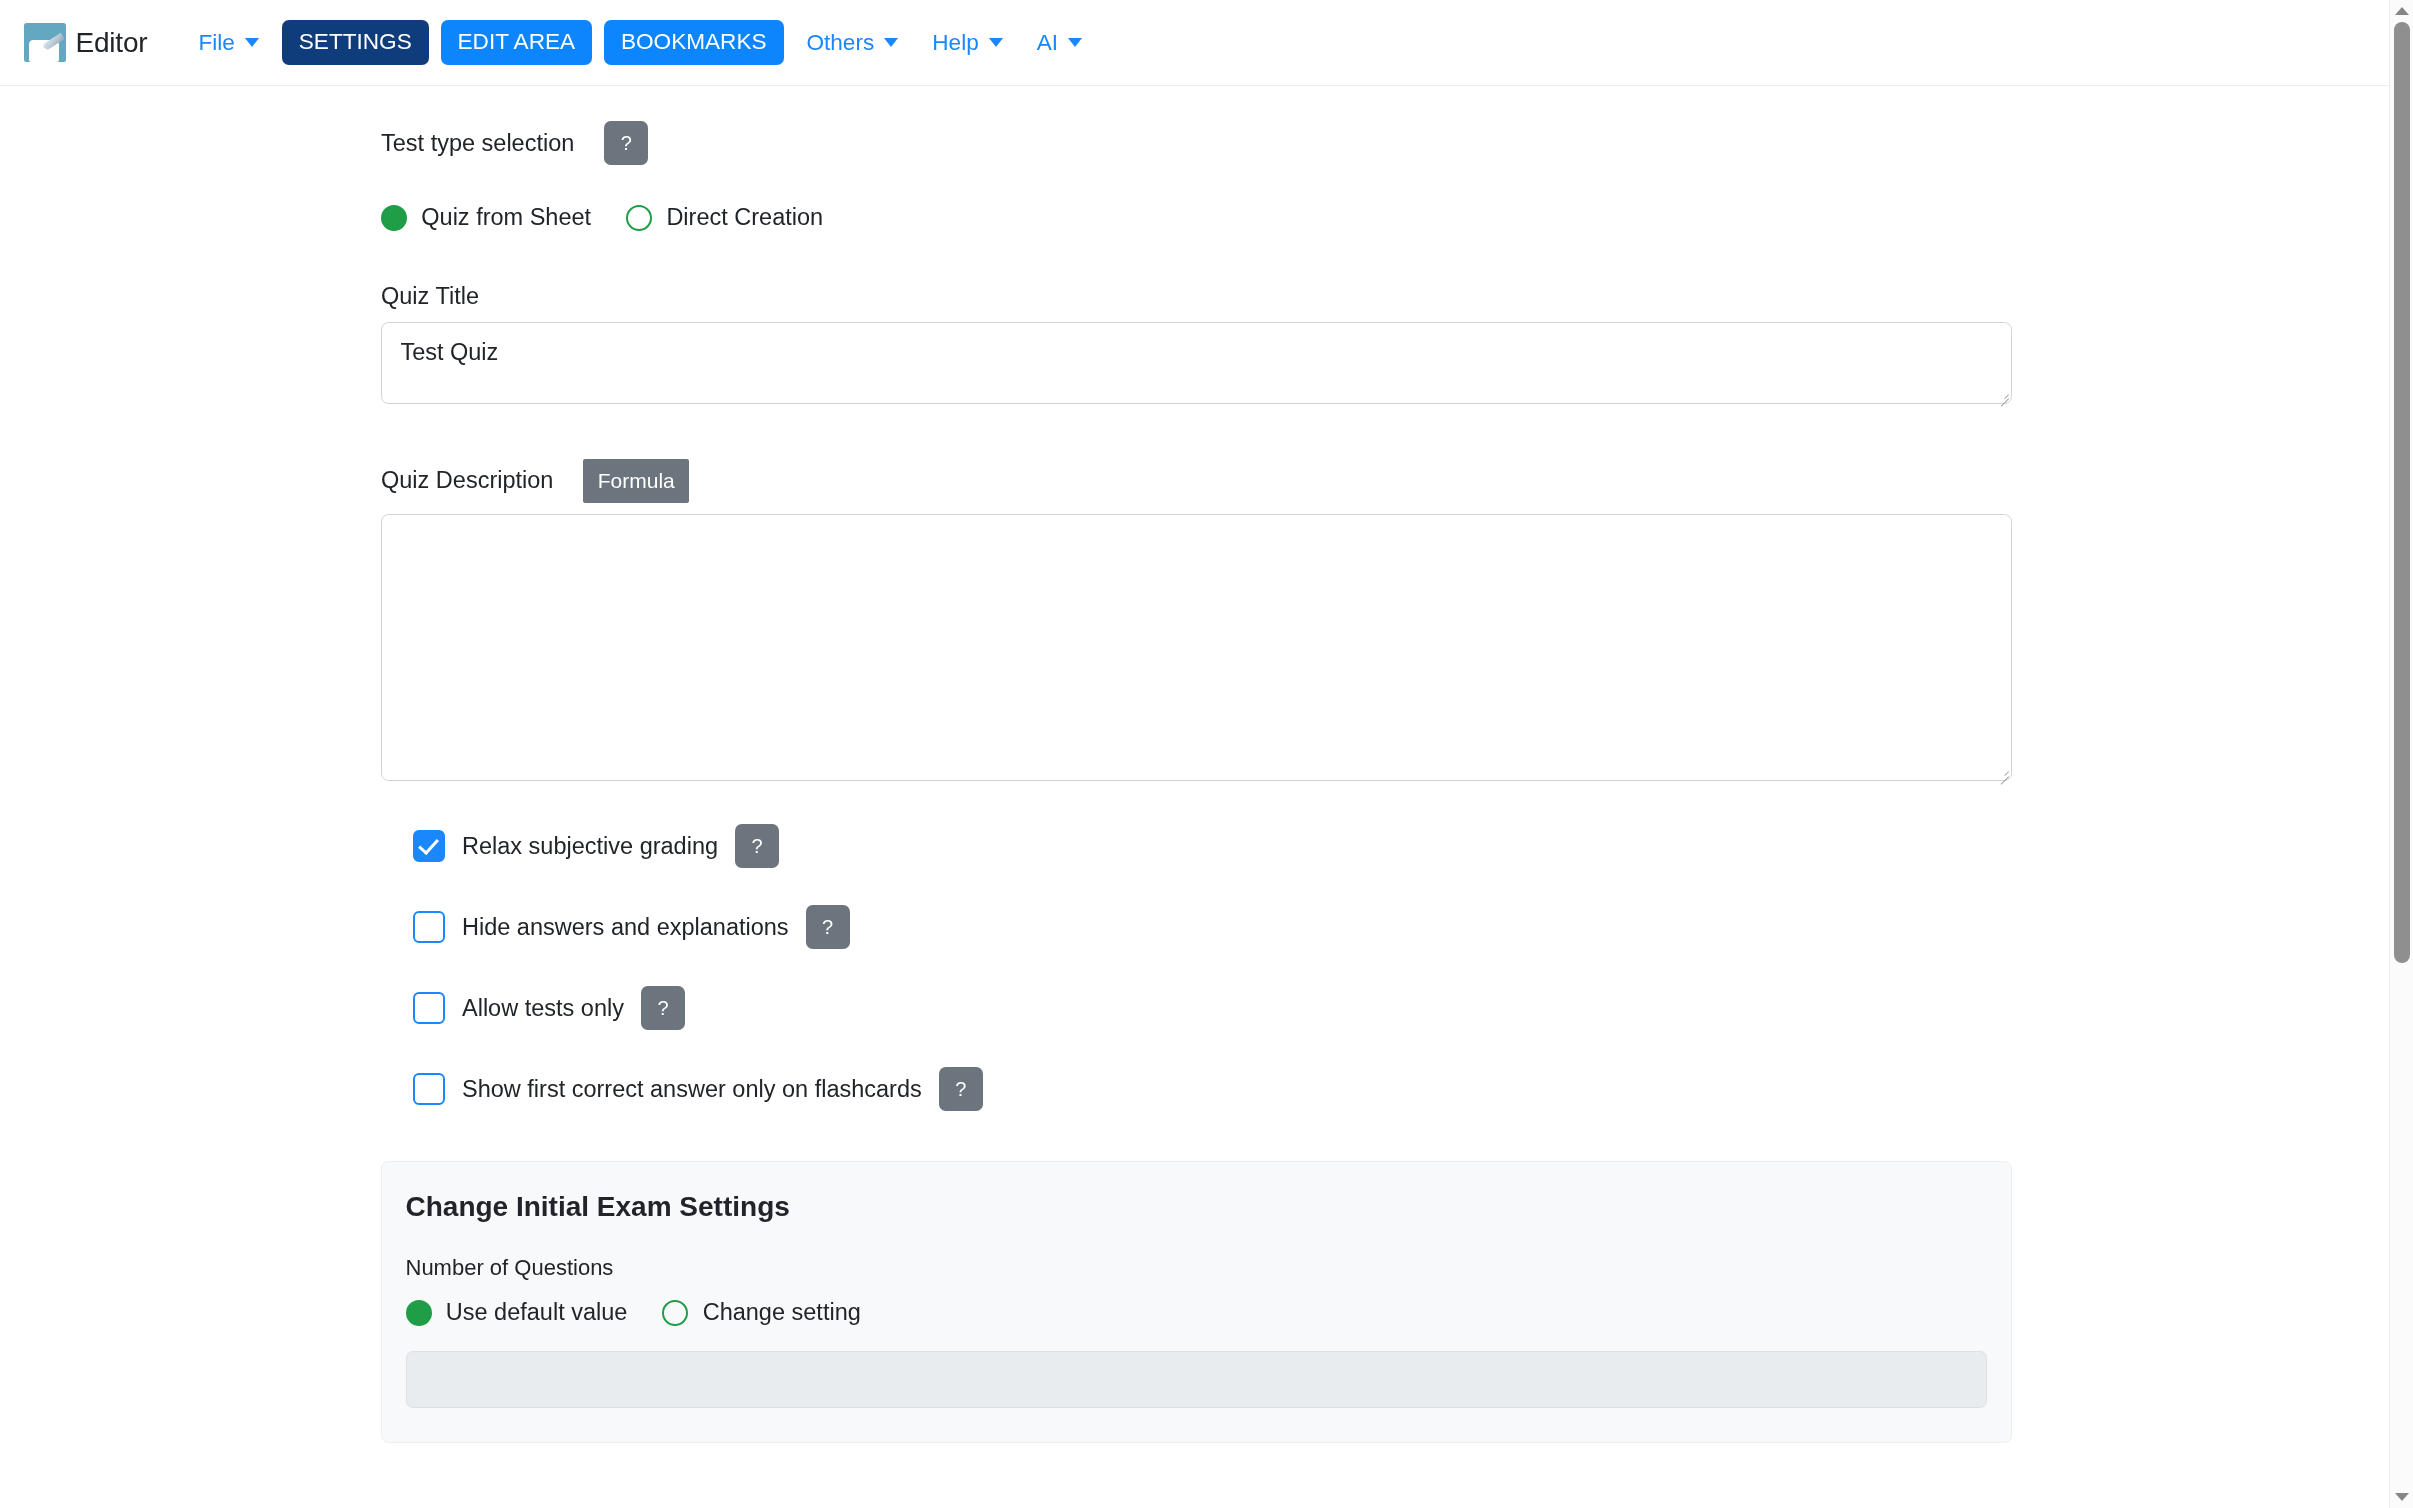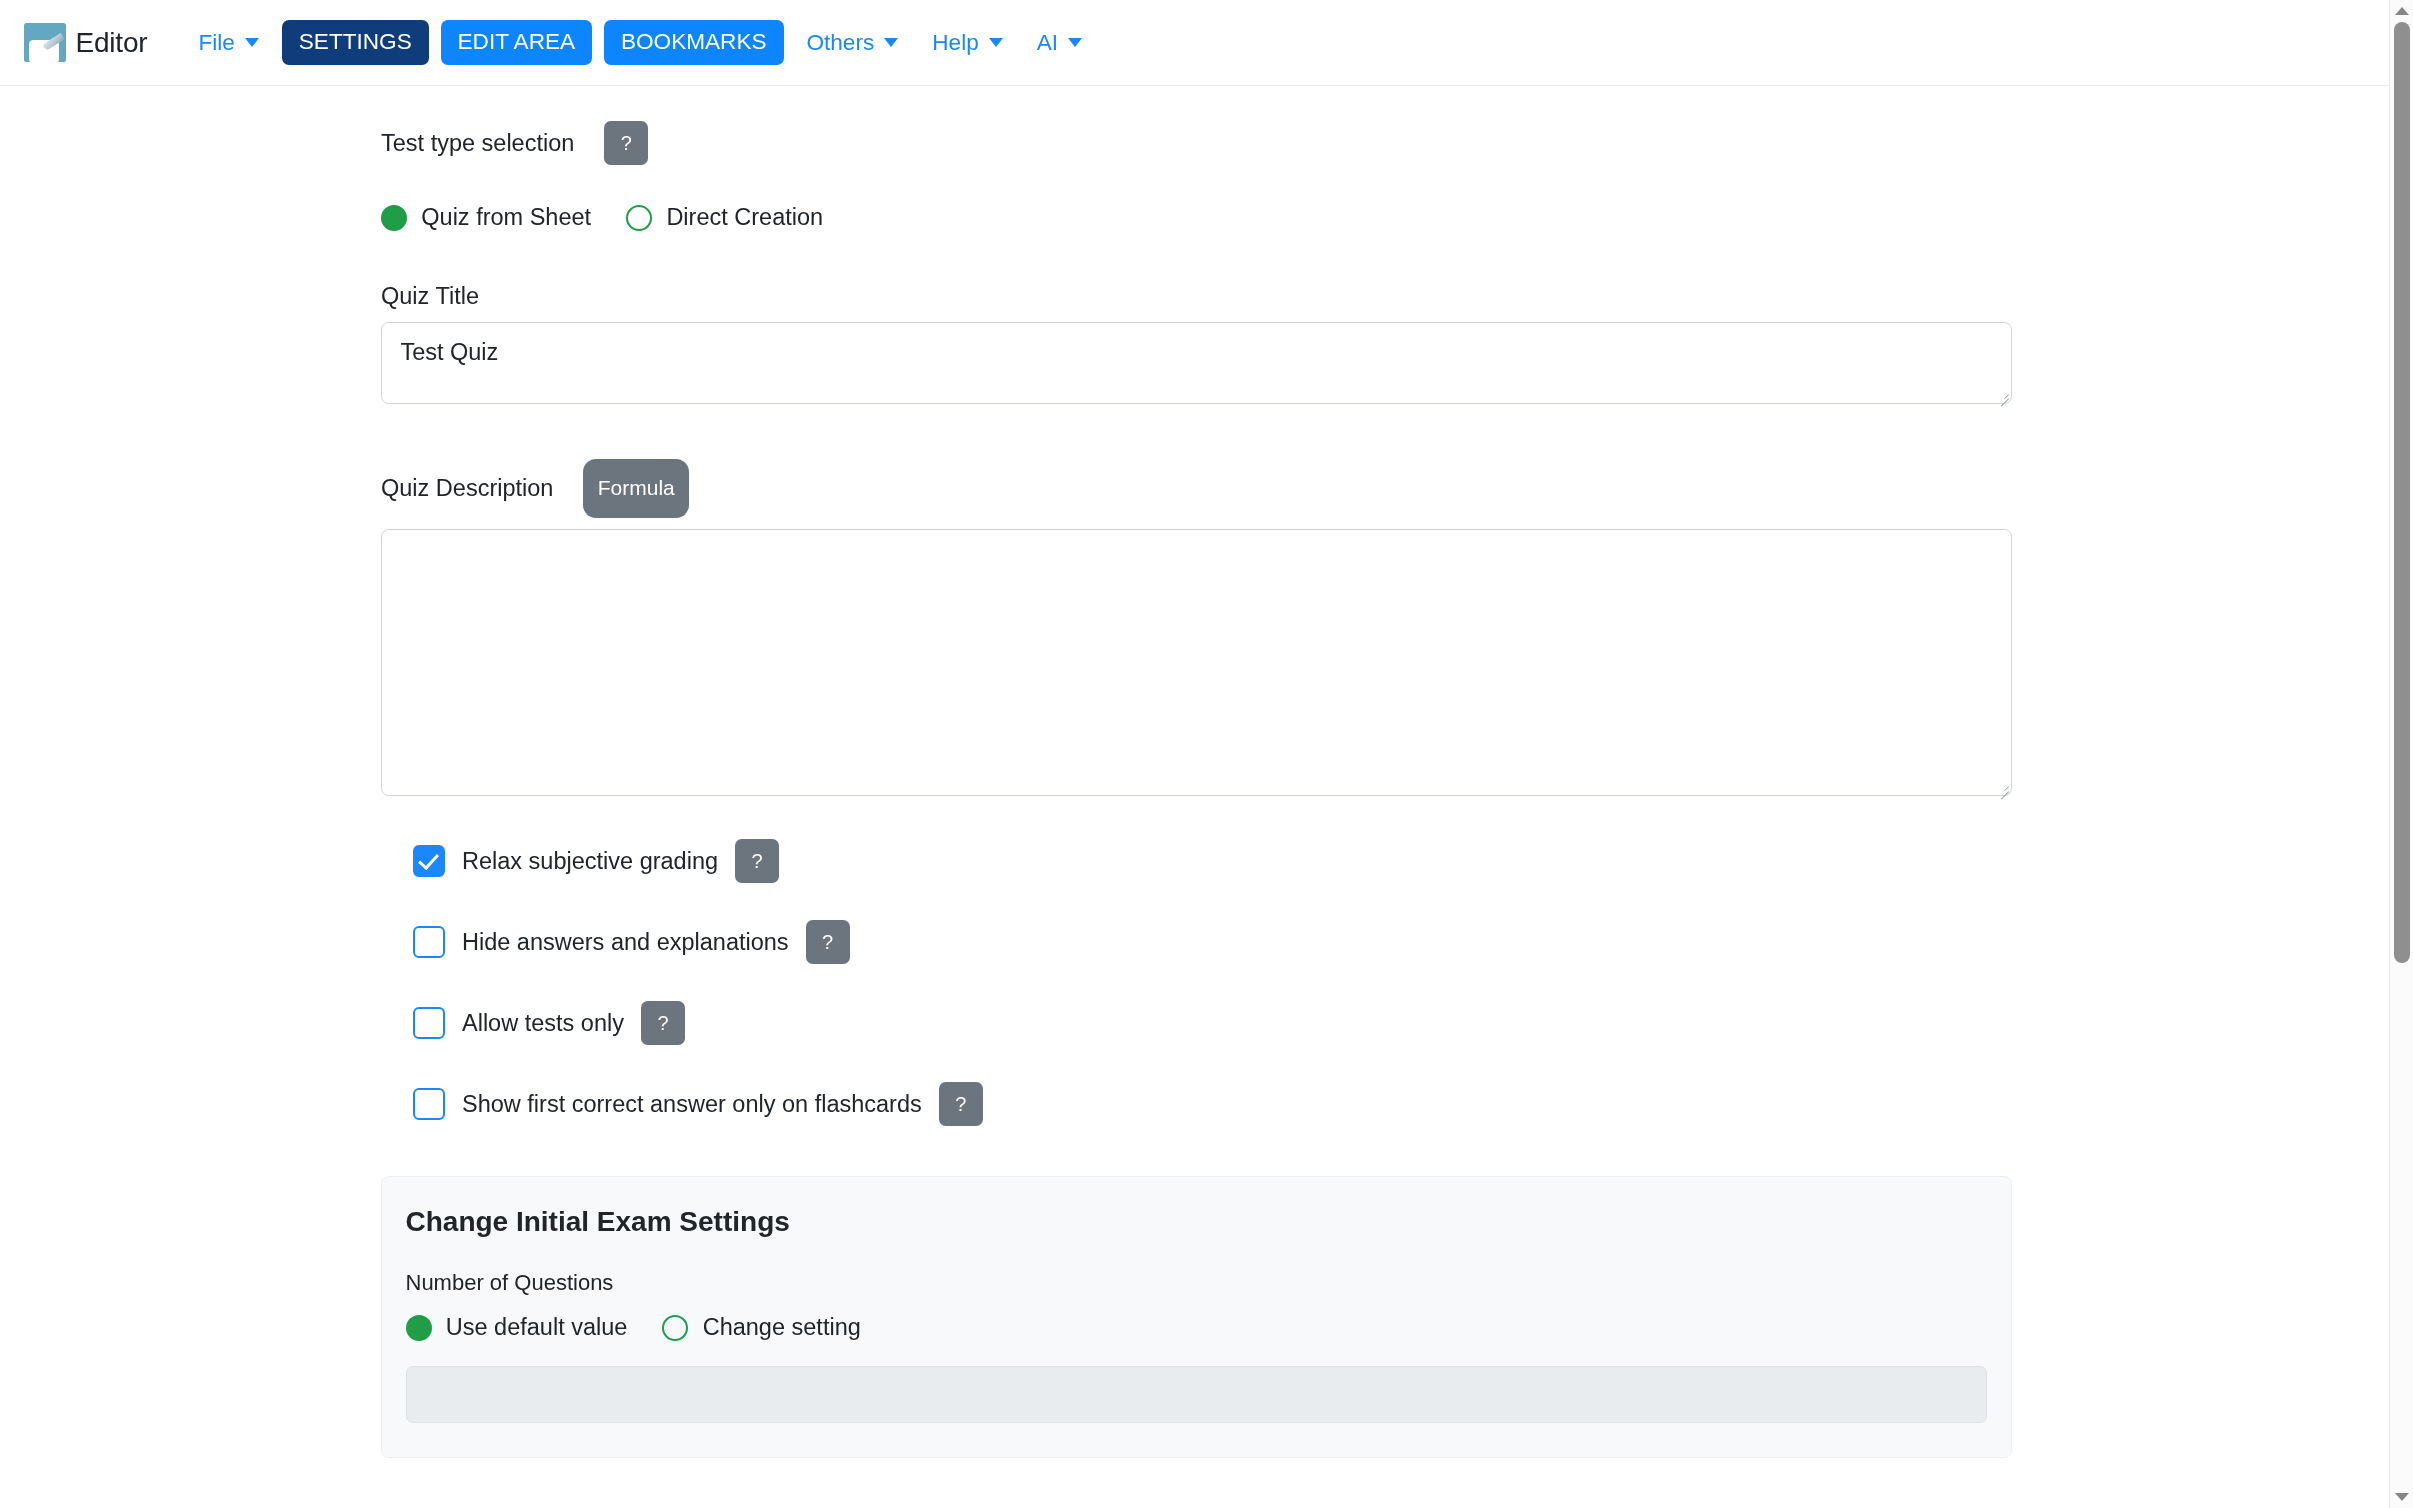--- a/index.html
+++ b/index.html
@@ -126,22 +126,22 @@
     align-items: center;
     justify-content: center;
     padding: 0 13.4px;
     cursor: pointer;
     user-select: none;
   }
   .tag-badge {
     background: #6c757d;
     color: #ffffff;
     font-size: 21px;
-    border-radius: 13px;
-    height: 59px;
+    border-radius: 2px;
+    height: 44px;
     display: inline-flex;
     align-items: center;
     justify-content: center;
     padding: 0 14.3px;
     cursor: pointer;
     white-space: nowrap;
   }
 
   
   .radio-group {

